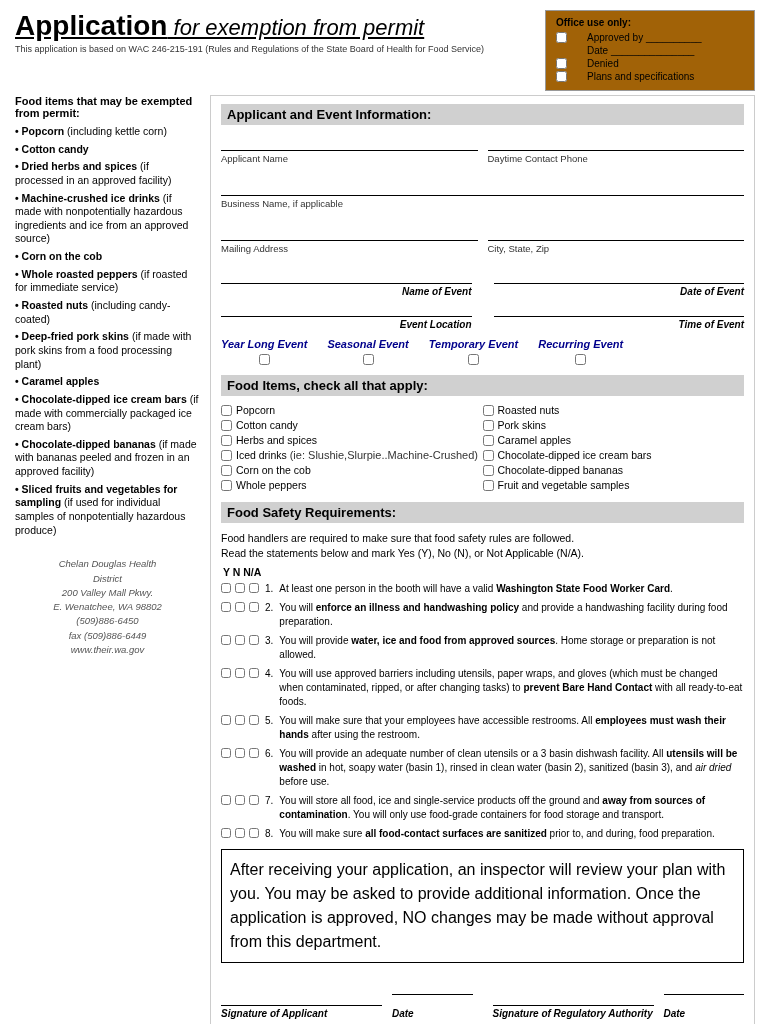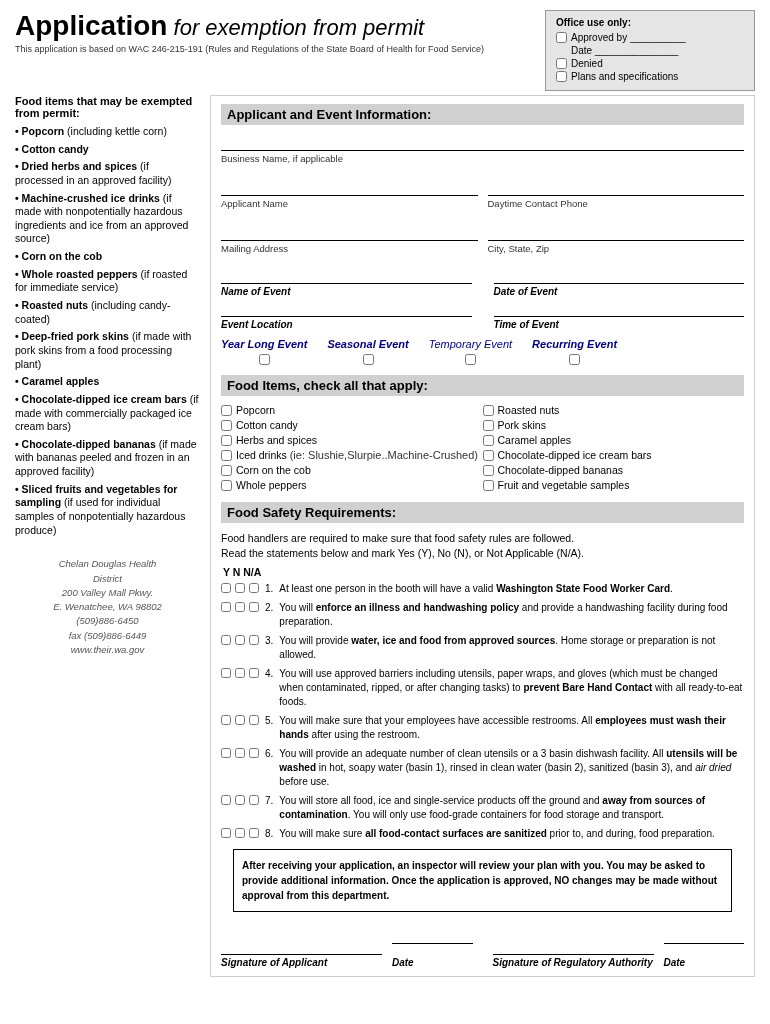--- a/index.html
+++ b/index.html
@@ -25,47 +25,48 @@
       margin-bottom: 4px;
     }
     .title-block {
       flex: 1;
     }
     .title-block h1 {
       font-size: 28px;
       font-weight: 900;
       display: inline;
       font-family: Arial, sans-serif;
+      text-decoration: underline;
     }
     .title-block h1 span.italic-part {
       font-style: italic;
       font-weight: 400;
       font-size: 22px;
     }
     .subtitle {
       font-size: 9px;
       color: #333;
       margin-top: 2px;
     }
     
     .office-box {
       border: 1px solid #999;
       padding: 6px 10px;
       font-size: 10px;
       min-width: 210px;
-      background: #e5e5e5;
+      background: #a16207;
     }
     .office-box .office-title {
       font-weight: bold;
       margin-bottom: 4px;
     }
     .office-box .office-row {
       display: flex;
       align-items: center;
-      gap: 4px;
+      gap: 20px;
       margin-bottom: 2px;
     }
     .office-box .office-row input[type=checkbox] {
       width: 11px; height: 11px;
     }
     
     .main-layout {
       display: flex;
       gap: 0;
     }
@@ -143,20 +144,21 @@
       font-weight: bold;
       font-style: italic;
       color: #000;
       font-size: 10px;
     }
     
     .event-info-row {
       display: flex;
       gap: 22px;
       margin-bottom: 4px;
+      text-align: right;
     }
     .event-field {
       flex: 1;
     }
     .event-field .field-line {
       border-bottom: 1px solid #000;
       height: 16px;
     }
     
     .event-type-row {
@@ -239,24 +241,23 @@
     }
     .safety-text {
       flex: 1;
     }
     .bold { font-weight: bold; }
     .italic { font-style: italic; }
     
     .notice-box {
       border: 1px solid #000;
       padding: 8px;
-      font-size: 10px;
-      margin: 8px 12px;
+      font-size: 16px;
+      margin: 8px 0;
       line-height: 1.5;
-      font-weight: bold;
     }
     
     .signature-row {
       display: flex;
       gap: 20px;
       margin-top: 12px;
       align-items: flex-end;
     }
     .sig-group {
       flex: 1;
@@ -362,32 +363,32 @@
       </div>
     </div>
 
     <div class="right-content">
 
       <div class="section-header">Applicant and Event Information:</div>
 
       <div class="field-row">
         <div class="field-group">
           <div class="field-line"></div>
-          <div class="field-label">Business Name, if applicable</div>
+          <div class="field-label">Applicant Name</div>
+        </div>
+        <div class="field-group">
+          <div class="field-line"></div>
+          <div class="field-label">Daytime Contact Phone</div>
         </div>
       </div>
 
       <div class="field-row">
         <div class="field-group">
           <div class="field-line"></div>
-          <div class="field-label">Applicant Name</div>
-        </div>
-        <div class="field-group">
-          <div class="field-line"></div>
-          <div class="field-label">Daytime Contact Phone</div>
+          <div class="field-label">Business Name, if applicable</div>
         </div>
       </div>
 
       <div class="field-row">
         <div class="field-group">
           <div class="field-line"></div>
           <div class="field-label">Mailing Address</div>
         </div>
         <div class="field-group">
           <div class="field-line"></div>
@@ -420,21 +421,21 @@
       <div class="event-type-row">
         <div class="event-type-item">
           <span style="color:#00008b;font-style:italic;font-weight:bold;">Year Long Event</span>
           <input type="checkbox" style="">
         </div>
         <div class="event-type-item">
           <span style="color:#00008b;font-style:italic;font-weight:bold;">Seasonal Event</span>
           <input type="checkbox" style="">
         </div>
         <div class="event-type-item">
-          <span style="color:#00008b;font-style:italic;font-weight:normal;">Temporary Event</span>
+          <span style="color:#00008b;font-style:italic;font-weight:bold;">Temporary Event</span>
           <input type="checkbox" style="">
         </div>
         <div class="event-type-item">
           <span style="color:#00008b;font-style:italic;font-weight:bold;">Recurring Event</span>
           <input type="checkbox" style="">
         </div>
       </div>
 
       <div class="section-header">Food Items, check all that apply:</div>
       <div class="food-items-grid">

